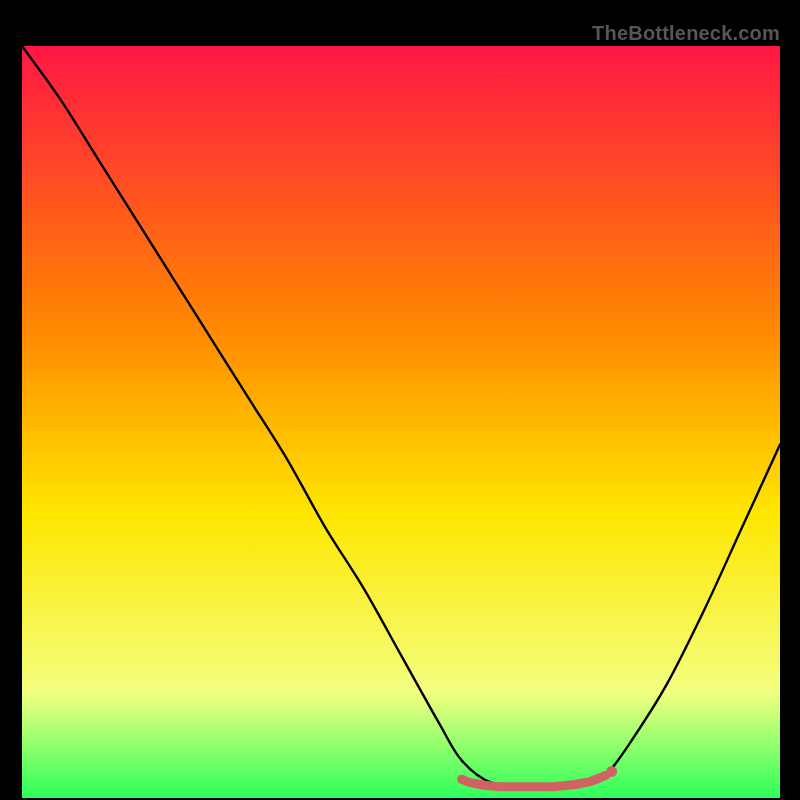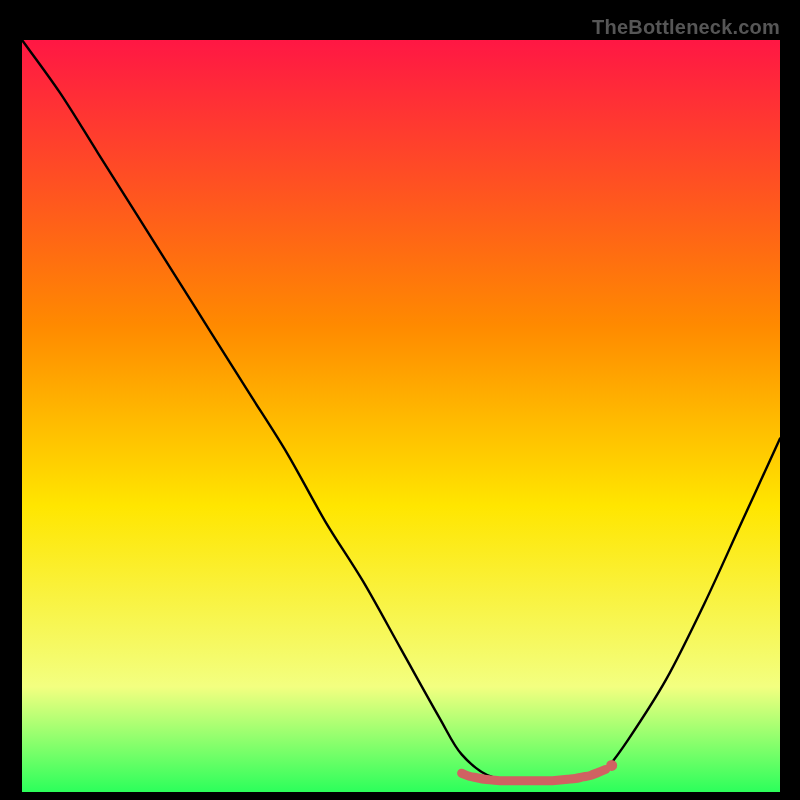--- a/index.html
+++ b/index.html
@@ -5,21 +5,21 @@
   html, body {
     margin: 0;
     padding: 0;
     width: 800px;
     height: 800px;
     background: #000;
     overflow: hidden;
   }
   .frame {
     position: absolute;
-    top: 10px;
+    top: 16px;
     left: 0;
     width: 800px;
     height: 620px;
   }
   .attribution {
     position: absolute;
     top: 6px;
     right: 20px;
     font-family: Arial, Helvetica, sans-serif;
     font-size: 20px;

